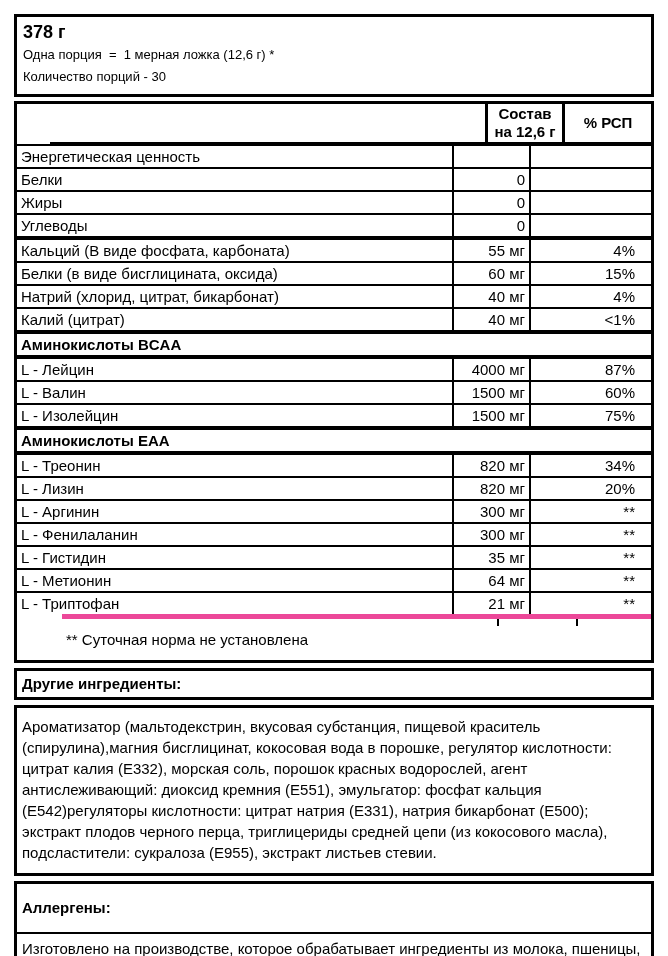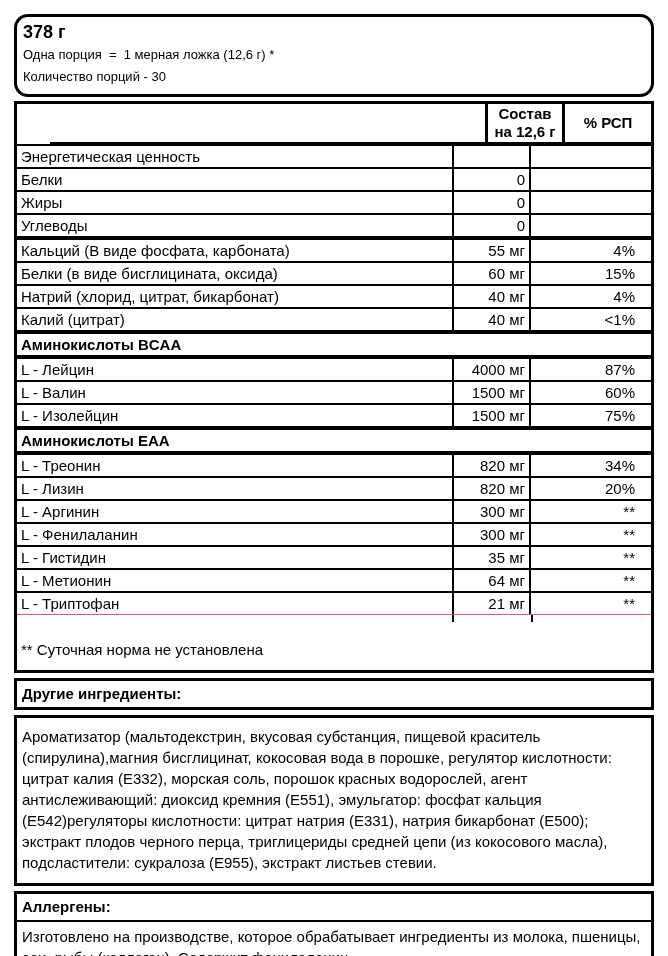--- a/index.html
+++ b/index.html
@@ -19,21 +19,21 @@
 
   .box {
     border: 3px solid #000;
     box-sizing: border-box;
     background: #fff;
   }
   .gap { height: 5px; }
   .gap-sm { height: 4px; }
 
   
-  .top-info { padding: 3px 6px 6px 6px; border-radius: 14px; }
+  .top-info { padding: 3px 6px 6px 6px; }
   .weight { font-size: 18px; font-weight: bold; line-height: 24px; }
   .info-line { font-size: 13px; line-height: 22px; white-space: pre-wrap; }
 
   
   .ntable { }
   .row { display: flex; align-items: center; min-height: 21px; border-top: 2px solid #000; }
   .row.first { border-top: none; margin-left: 33px; }
   .row.thick { border-top: 4px solid #000; }
   .c1 { flex: 0 0 435px; box-sizing: border-box; padding: 1px 4px; font-size: 15px; }
   .c2 { flex: 0 0 77px;  box-sizing: border-box; border-left: 2px solid #000; padding: 1px 4px;
@@ -43,36 +43,37 @@
   .thead { border-top: none; border-bottom: 2px solid #000; min-height: 38px; }
   .thead .c2, .thead .c3 {
     border-left: 3px solid #000;
     font-weight: bold; text-align: center; justify-content: center;
     font-size: 15px; line-height: 18px;
   }
   .section-row { font-weight: bold; }
   .section-row .c1 { flex: 1 1 auto; }
   .tnote {
     position: relative;
-    border-top: 1px solid #ec4899;
-    padding: 26px 4px 12px 4px;
+    border-top: 5px solid #ec4899;
+    padding: 12px 4px 12px 4px;
     font-size: 15px;
+    margin-left: 45px;
   }
   .tnote::before, .tnote::after {
     content: ""; position: absolute; top: 0; width: 2px; height: 7px; background: #000;
   }
   .tnote::before { left: 435px; }
   .tnote::after  { left: 514px; }
 
   
   .title-box { padding: 3px 5px; font-size: 15px; font-weight: bold; line-height: 20px; }
   .para-box  { padding: 8px 5px 10px 5px; font-size: 15px; line-height: 21px; white-space: pre-wrap; }
 
   
-  .group .g-title { padding: 3px 5px; font-size: 15px; font-weight: bold; line-height: 20px; }
+  .group .g-title { padding: 14px 5px; font-size: 15px; font-weight: bold; line-height: 20px; }
   .group .g-para  { border-top: 2px solid #000; padding: 4px 5px 6px 5px; font-size: 15px; line-height: 21px; white-space: pre-wrap; }
 </style>
 </head>
 <body>
 
 <div class="page">
   <div class="label">
 
     <section class="box top-info">
       <div class="weight">378 г</div>

